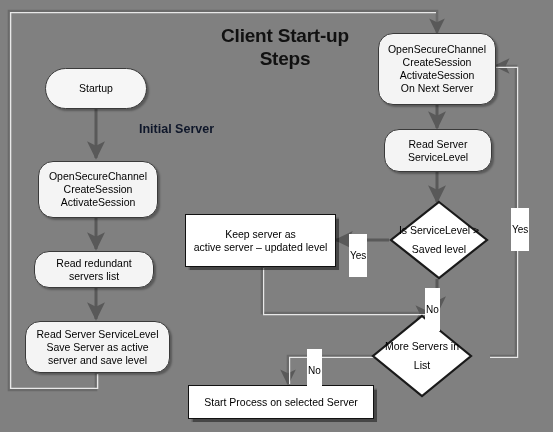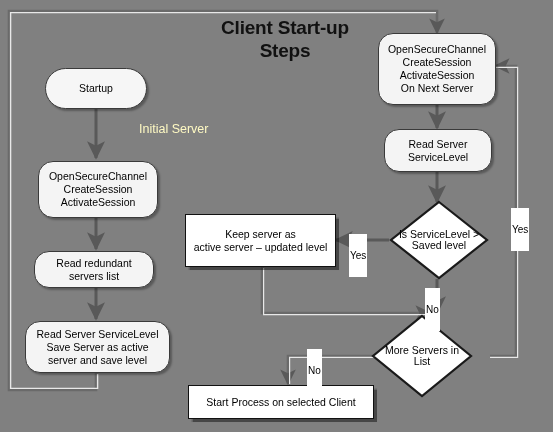--- a/index.html
+++ b/index.html
@@ -53,21 +53,21 @@
   }
   .diamond .dtext {
     position: absolute;
     left: 0; top: 0;
     width: 100%; height: 100%;
     display: flex;
     align-items: center;
     justify-content: center;
     text-align: center;
     font-size: 10.5px;
-    line-height: 11px;
+    line-height: 19px;
     color: #000;
     white-space: pre-line;
     z-index: 2;
   }
   .edge-label {
     position: absolute;
     background: #ffffff;
     color: #000;
     font-size: 10px;
     line-height: 11px;
@@ -80,23 +80,23 @@
     color: #111;
     font-size: 19px;
     font-weight: bold;
     line-height: 23px;
     text-align: center;
     white-space: pre-line;
     letter-spacing: -0.2px;
   }
   .flow-label {
     position: absolute;
-    color: #fef9c3;
+    color: #0f172a;
     font-size: 12.5px;
-    font-weight: normal;
+    font-weight: bold;
     line-height: 14px;
     white-space: nowrap;
     padding-left: 34px;
   }
 </style>
 </head>
 <body>
 
 <div id="canvas">
 
@@ -131,21 +131,21 @@
     <path d="M262,267 L262,313 L430,313" fill="none" stroke="#6a6a6a" stroke-width="2.6" marker-end="url(#ah)"></path>
     <path d="M263.6,268 L263.6,314.6 L430,314.6" fill="none" stroke="#e8e8e8" stroke-width="1.2"></path>
 
     <path d="M388,356 L288,356 L288,384" fill="none" stroke="#6a6a6a" stroke-width="2.6" marker-end="url(#ah)"></path>
     <path d="M388,357.4 L289.6,357.4 L289.6,384" fill="none" stroke="#e8e8e8" stroke-width="1.2"></path>
 
     <path d="M490,356 L516,356 L516,66 L495,66" fill="none" stroke="#6a6a6a" stroke-width="2.6" marker-end="url(#ah)"></path>
     <path d="M490,357.4 L517.6,357.4 L517.6,67.4 L495,67.4" fill="none" stroke="#e8e8e8" stroke-width="1.2"></path>
   </svg>
 
-  <div class="title" style="left:190px; top:16px; width:190px;">Client Start-up
+  <div class="title" style="left:190px; top:24px; width:190px;">Client Start-up
 Steps</div>
 
   <div class="flow-label" style="left:105px; top:122px;">Initial Server</div>
 
   <div class="node oval" style="left:45px; top:68px; width:102px; height:41px;">Startup</div>
 
   <div class="node proc" style="left:38px; top:161px; width:120px; height:57px;">OpenSecureChannel
 CreateSession
 ActivateSession</div>
 
@@ -160,21 +160,21 @@
 CreateSession
 ActivateSession
 On Next Server</div>
 
   <div class="node termbox" style="left:185px; top:214px; width:151px; height:53px;">Keep server as
 active server – updated level</div>
 
   <div class="node proc" style="left:384px; top:129px; width:108px; height:43px;">Read Server
 ServiceLevel</div>
 
-  <div class="node termbox" style="left:188px; top:385px; width:186px; height:34px;">Start Process on selected Client</div>
+  <div class="node termbox" style="left:188px; top:385px; width:186px; height:34px;">Start Process on selected Server</div>
 
   <div class="diamond" style="left:389px; top:200px; width:100px; height:80px;">
     <svg width="100" height="80" viewBox="0 0 100 80">
       <polygon points="50,2 98,40 50,78 2,40" fill="#ffffff" stroke="#1a1a1a" stroke-width="2.2"></polygon>
     </svg>
     <div class="dtext">Is ServiceLevel &gt;
 Saved level</div>
   </div>
 
   <div class="diamond" style="left:371px; top:314px; width:102px; height:84px;">

